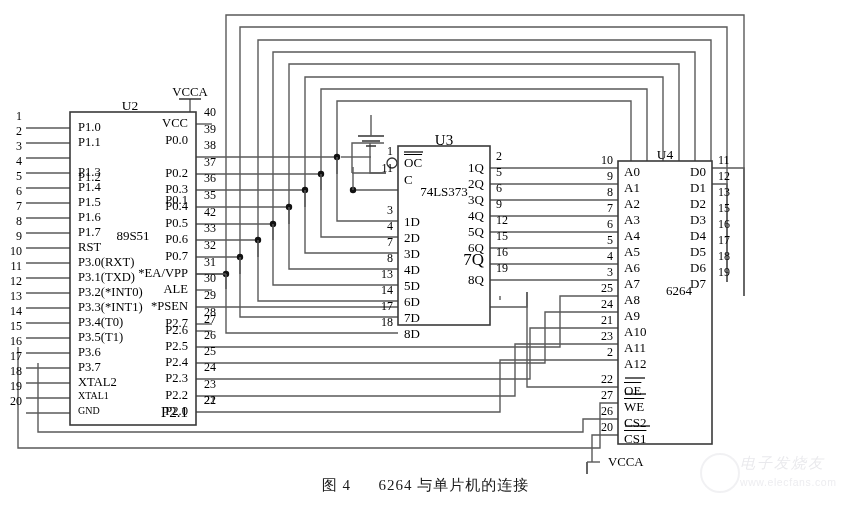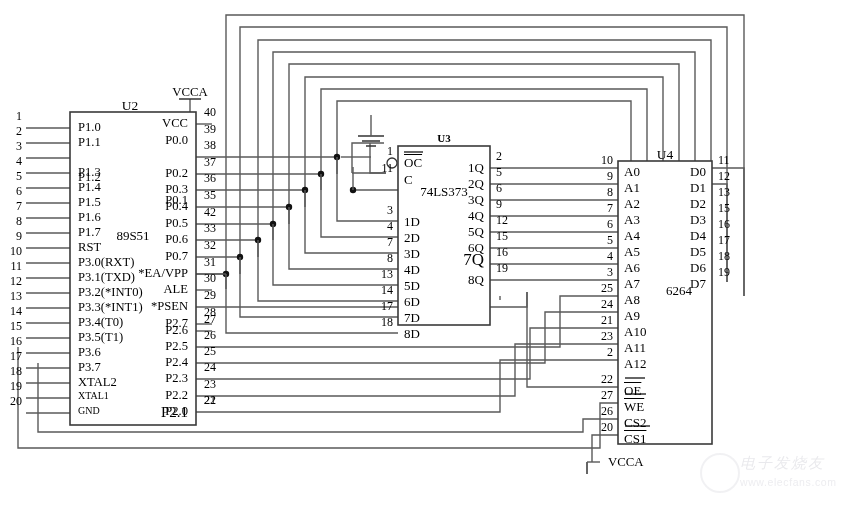--- a/index.html
+++ b/index.html
@@ -276,21 +276,21 @@
       <div class="pinlabel" style="position: absolute; white-space: nowrap; line-height: 1; right: 663px; top: 356px; font-size: 12.6px;">P2.4</div>
       <div class="pinnum" style="position: absolute; white-space: nowrap; line-height: 1; left: 204px; top: 345px; font-size: 12px;">25</div>
       <div class="pinlabel" style="position: absolute; white-space: nowrap; line-height: 1; right: 663px; top: 372px; font-size: 12.6px;">P2.3</div>
       <div class="pinnum" style="position: absolute; white-space: nowrap; line-height: 1; left: 204px; top: 361px; font-size: 12px;">24</div>
       <div class="pinlabel" style="position: absolute; white-space: nowrap; line-height: 1; right: 663px; top: 389px; font-size: 12.6px;">P2.2</div>
       <div class="pinnum" style="position: absolute; white-space: nowrap; line-height: 1; left: 204px; top: 378px; font-size: 12px;">23</div>
       <div class="pinlabel" style="position: absolute; white-space: nowrap; line-height: 1; right: 663px; top: 405px; font-size: 15px;">P2.1</div>
       <div class="pinnum" style="position: absolute; white-space: nowrap; line-height: 1; left: 204px; top: 394px; font-size: 12px;">22</div>
       <div class="pinlabel" style="position: absolute; white-space: nowrap; line-height: 1; right: 663px; top: 405px; font-size: 12.6px;">P2.0</div>
       <div class="pinnum" style="position: absolute; white-space: nowrap; line-height: 1; left: 204px; top: 394px; font-size: 12px;">21</div>
-      <div class="chipref" style="position: absolute; white-space: nowrap; line-height: 1; left: 444px; top: 133px; transform: translateX(-50%); font-size: 11px; font-weight: bold;">U3</div>
+      <div class="chipref" style="position: absolute; white-space: nowrap; line-height: 1; left: 444px; top: 133px; transform: translateX(-50%); font-size: 15px;">U3</div>
       <div class="chipname" style="position: absolute; white-space: nowrap; line-height: 1; left: 444px; top: 185px; transform: translateX(-50%); font-size: 13px;">74LS373</div>
       <div class="pinlabel" style="position: absolute; white-space: nowrap; line-height: 1; text-decoration: overline; left: 404px; top: 156px; font-size: 13px;">OC</div>
       <div class="pinnum" style="position: absolute; white-space: nowrap; line-height: 1; right: 458px; top: 145px; font-size: 12px;">1</div>
       <div class="pinlabel" style="position: absolute; white-space: nowrap; line-height: 1; left: 404px; top: 173px; font-size: 13px;">C</div>
       <div class="pinnum" style="position: absolute; white-space: nowrap; line-height: 1; right: 458px; top: 162px; font-size: 12px;">11</div>
       <div class="pinlabel" style="position: absolute; white-space: nowrap; line-height: 1; left: 404px; top: 215px; font-size: 13px;">1D</div>
       <div class="pinnum" style="position: absolute; white-space: nowrap; line-height: 1; right: 458px; top: 204px; font-size: 12px;">3</div>
       <div class="pinlabel" style="position: absolute; white-space: nowrap; line-height: 1; left: 404px; top: 231px; font-size: 13px;">2D</div>
       <div class="pinnum" style="position: absolute; white-space: nowrap; line-height: 1; right: 458px; top: 220px; font-size: 12px;">4</div>
       <div class="pinlabel" style="position: absolute; white-space: nowrap; line-height: 1; left: 404px; top: 247px; font-size: 13px;">3D</div>
@@ -370,20 +370,25 @@
       <div class="pinlabel" style="position: absolute; white-space: nowrap; line-height: 1; right: 145px; top: 245px; font-size: 13px;">D5</div>
       <div class="pinnum" style="position: absolute; white-space: nowrap; line-height: 1; left: 718px; top: 234px; font-size: 12px;">17</div>
       <div class="pinlabel" style="position: absolute; white-space: nowrap; line-height: 1; right: 145px; top: 261px; font-size: 13px;">D6</div>
       <div class="pinnum" style="position: absolute; white-space: nowrap; line-height: 1; left: 718px; top: 250px; font-size: 12px;">18</div>
       <div class="pinlabel" style="position: absolute; white-space: nowrap; line-height: 1; right: 145px; top: 277px; font-size: 13px;">D7</div>
       <div class="pinnum" style="position: absolute; white-space: nowrap; line-height: 1; left: 718px; top: 266px; font-size: 12px;">19</div>
       <div class="supply" style="position: absolute; white-space: nowrap; line-height: 1; left: 190px; top: 86px; transform: translateX(-50%); font-size: 12.8px;">VCCA</div>
       <div class="supply" style="position: absolute; white-space: nowrap; line-height: 1; left: 608px; top: 456px; font-size: 12.8px;">VCCA</div>
     </div>
 
+  <div class="caption">
+    <span>图 4</span>
+    <span class="gap"></span>
+    <span>6264 与单片机的连接</span>
+  </div>
 
   <div class="wm">
     <div class="wm-logo"></div>
     <div class="wm-txt">电子发烧友</div>
     <div class="wm-url">www.elecfans.com</div>
   </div>
 
 </div>
 
 </body></html>

